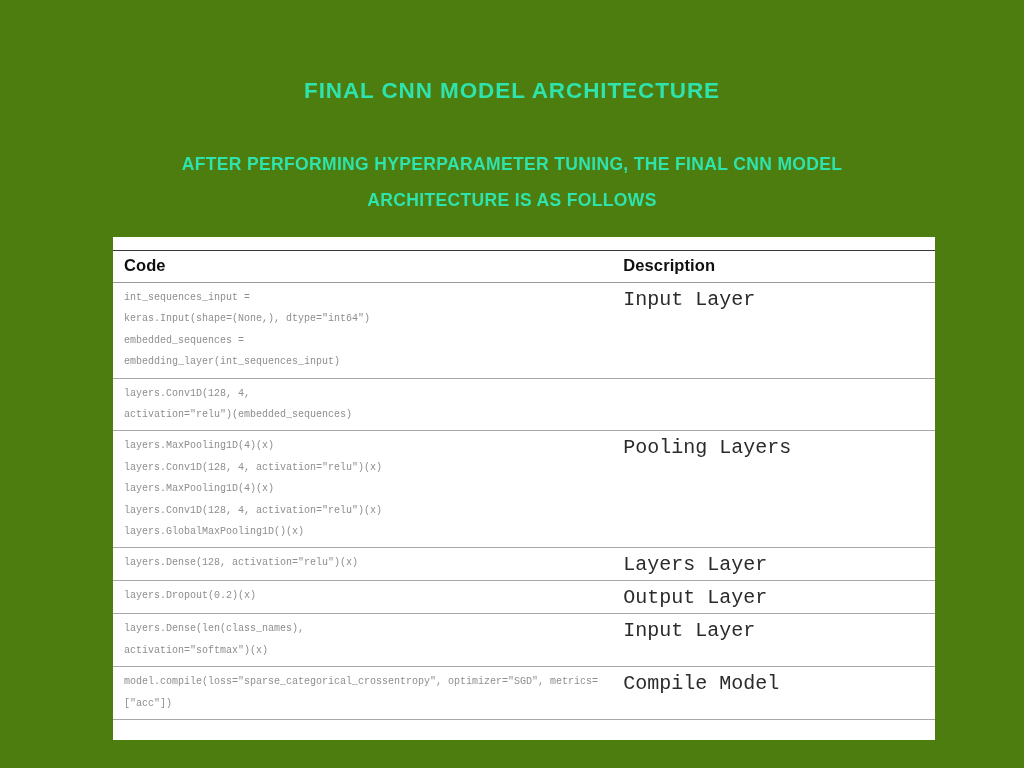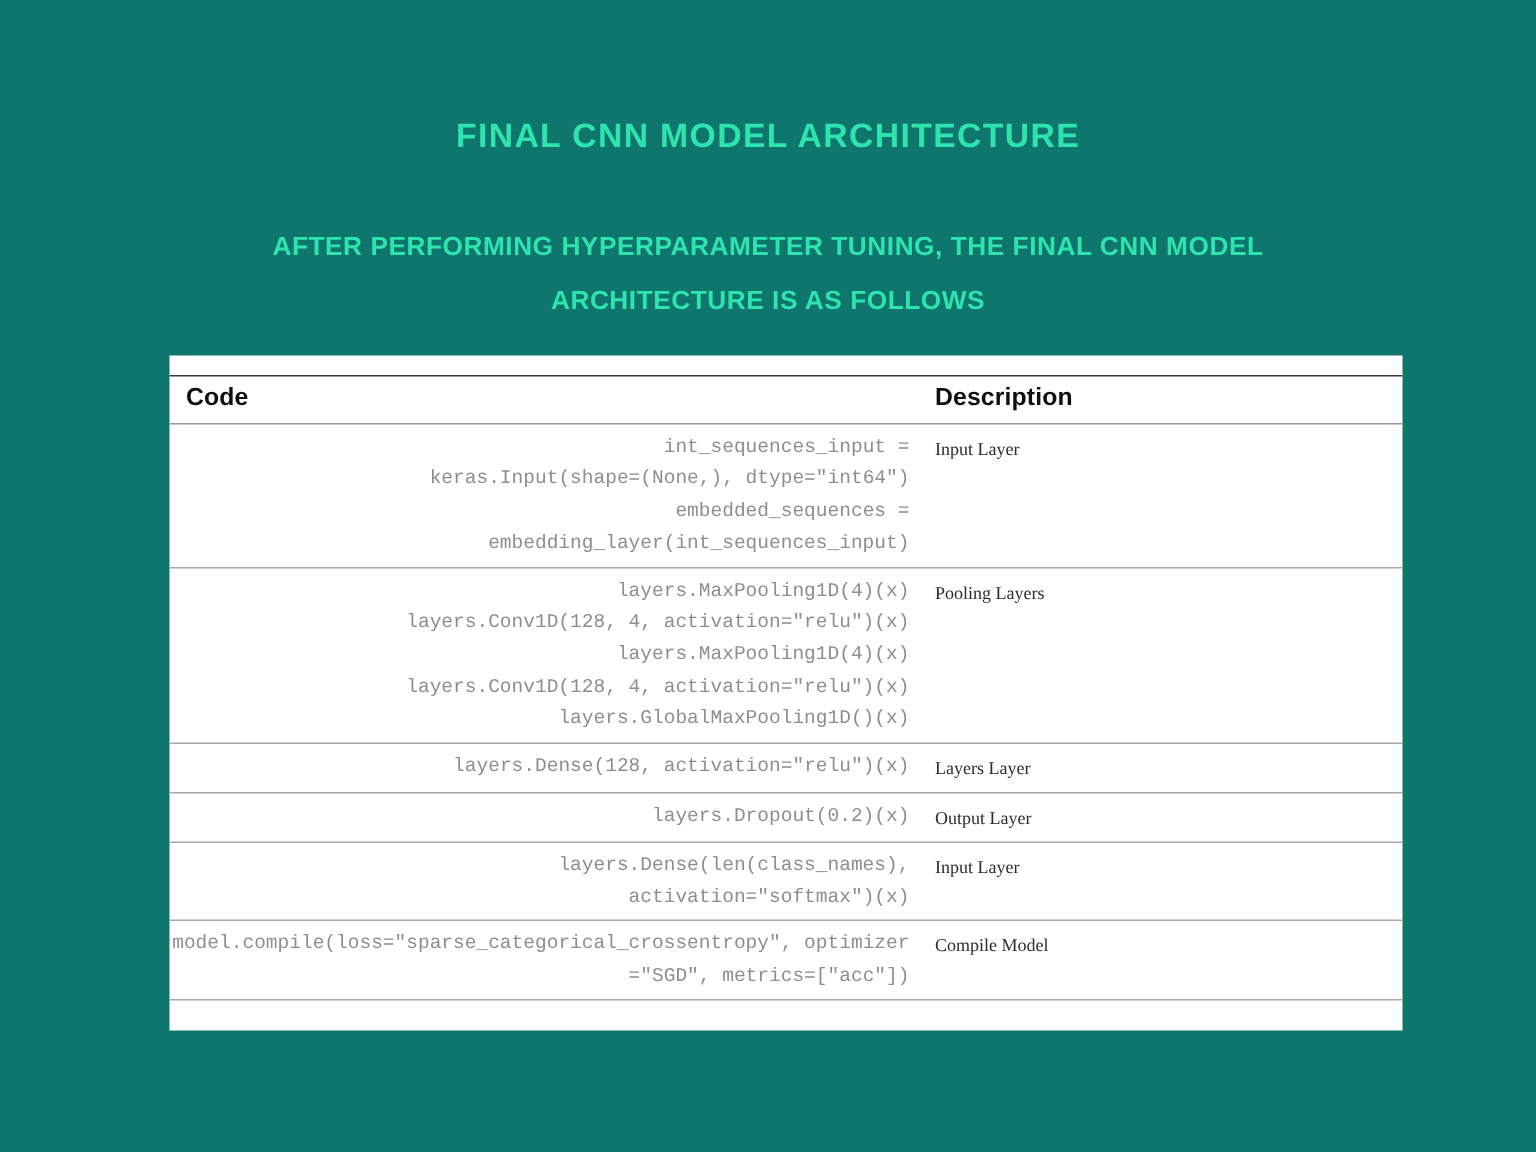--- a/index.html
+++ b/index.html
@@ -11,21 +11,21 @@
     width: 1024px;
     height: 768px;
     overflow: hidden;
     font-family: "Liberation Sans", sans-serif;
     position: relative;
   }
 
   .slide {
     position: absolute;
     inset: 0;
-    background: #0f766e;
+    background: #4d7c0f;
   }
 
   
   .title {
     position: absolute;
     left: 0;
     top: 78px;
     width: 1024px;
     text-align: center;
     color: #2ee3ac;
@@ -100,32 +100,32 @@
 
   
   tr.body-row td {
     border-bottom: 1.2px solid #a8a8a8;
     padding-top: 4px;
     padding-bottom: 5px;
   }
 
   .code-text {
     font-family: "Liberation Mono", "DejaVu Sans Mono", monospace;
-    font-size: 13px;
+    font-size: 10px;
     line-height: 21.4px;
     color: #8e8e8e;
     white-space: pre-wrap;
     word-break: break-all;
+    padding-left: 11px;
     padding-right: 4px;
-    text-align: right;
   }
 
   .desc-text {
-    font-family: Liberation Serif, serif;
-    font-size: 12px;
+    font-family: Liberation Mono, monospace;
+    font-size: 20px;
     line-height: 21px;
     color: #2b2b2b;
     padding-left: 13px;
     padding-top: 2px;
   }
 
   tr.spacer-bottom td {
     height: 20px;
     border-bottom: none;
   }
@@ -166,20 +166,29 @@
             <div class="code-text">int_sequences_input =
 keras.Input(shape=(None,), dtype="int64")
 embedded_sequences =
 embedding_layer(int_sequences_input)</div>
           </td>
           <td>
             <div class="desc-text">Input Layer</div>
           </td>
         </tr>
 
+        <tr class="body-row">
+          <td>
+            <div class="code-text">layers.Conv1D(128, 4,
+activation="relu")(embedded_sequences)</div>
+          </td>
+          <td>
+            <div class="desc-text"></div>
+          </td>
+        </tr>
 
         <tr class="body-row">
           <td>
             <div class="code-text">layers.MaxPooling1D(4)(x)
 layers.Conv1D(128, 4, activation="relu")(x)
 layers.MaxPooling1D(4)(x)
 layers.Conv1D(128, 4, activation="relu")(x)
 layers.GlobalMaxPooling1D()(x)</div>
           </td>
           <td>

